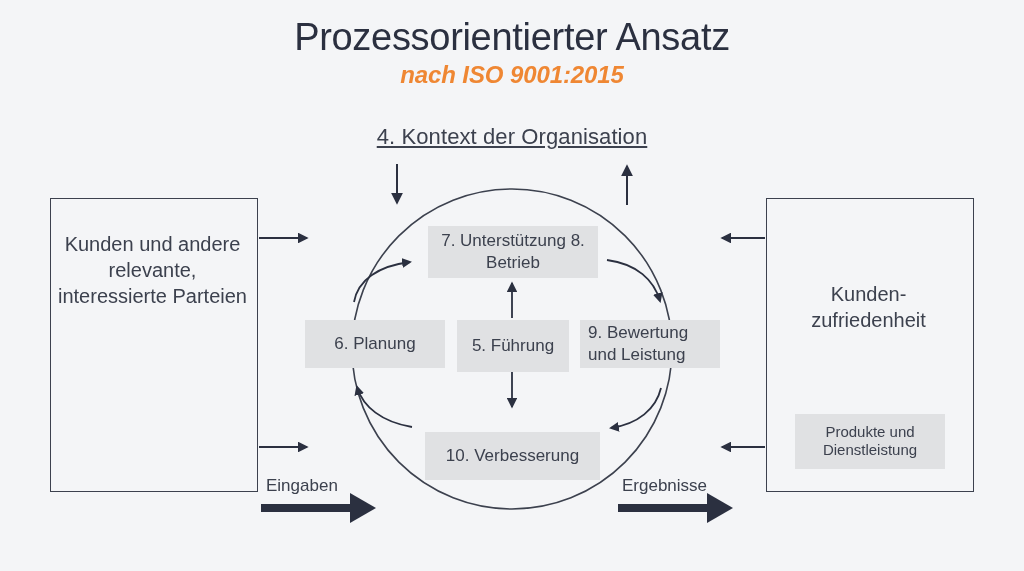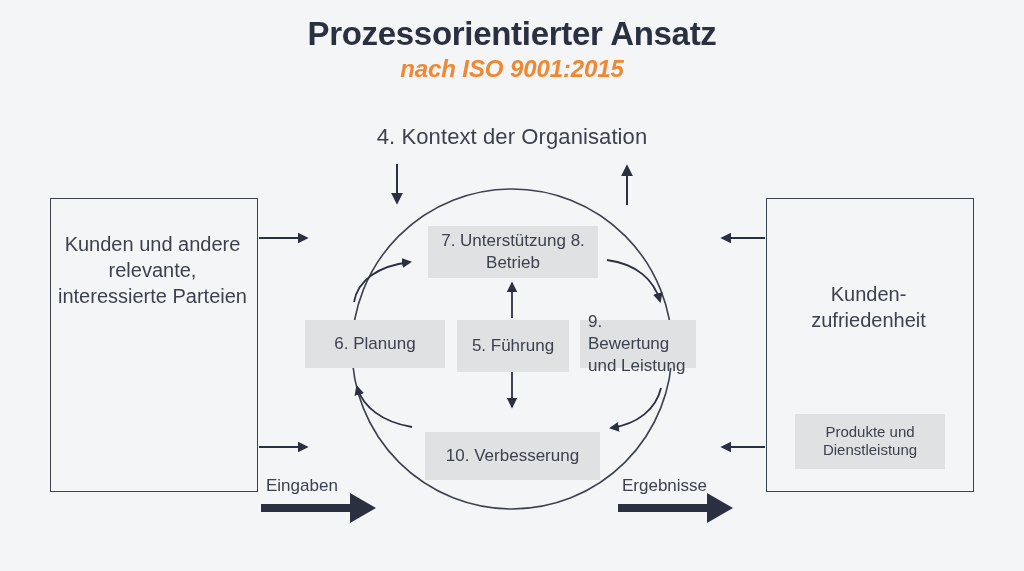--- a/index.html
+++ b/index.html
@@ -19,22 +19,22 @@
 
   
   #title-block {
     position: absolute;
     top: 16px;
     left: 0;
     width: 1024px;
     text-align: center;
   }
   #main-title {
-    font-size: 33px;
-    font-weight: bold;
+    font-size: 38px;
+    font-weight: normal;
     color: #2b3040;
     letter-spacing: -0.3px;
     line-height: 1.12;
   }
   #sub-title {
     font-size: 24px;
     font-weight: bold;
     color: #ef8733;
     letter-spacing: -0.1px;
     margin-top: 2px;
@@ -44,20 +44,21 @@
   
   #context-label {
     position: absolute;
     top: 124px;
     left: 0;
     width: 1024px;
     text-align: center;
     font-size: 22px;
     color: #3c414e;
     letter-spacing: 0.1px;
+    text-decoration: underline;
   }
 
   
   .side-box {
     position: absolute;
     border: 1.5px solid #3c414e;
     background: transparent;
     box-sizing: border-box;
   }
   #left-box  { left: 50px;  top: 198px; width: 208px; height: 294px; }
@@ -100,21 +101,21 @@
     display: flex;
     align-items: center;
     justify-content: center;
     text-align: center;
     box-sizing: border-box;
     padding: 6px 8px;
   }
   #chip-support    { left: 428px; top: 226px; width: 170px; height: 52px; }
   #chip-planning   { left: 305px; top: 320px; width: 140px; height: 48px; }
   #chip-leadership { left: 457px; top: 320px; width: 112px; height: 52px; }
-  #chip-evaluation { left: 580px; top: 320px; width: 116px; height: 48px;
+  #chip-evaluation { left: 580px; top: 320px; width: 140px; height: 48px;
                      justify-content: flex-start; text-align: left; }
   #chip-improve    { left: 425px; top: 412px; width: 175px; height: 48px; margin-top: 20px; }
 
   
   #overlay {
     position: absolute;
     left: 0; top: 0;
     width: 1024px; height: 571px;
     pointer-events: none;
   }

